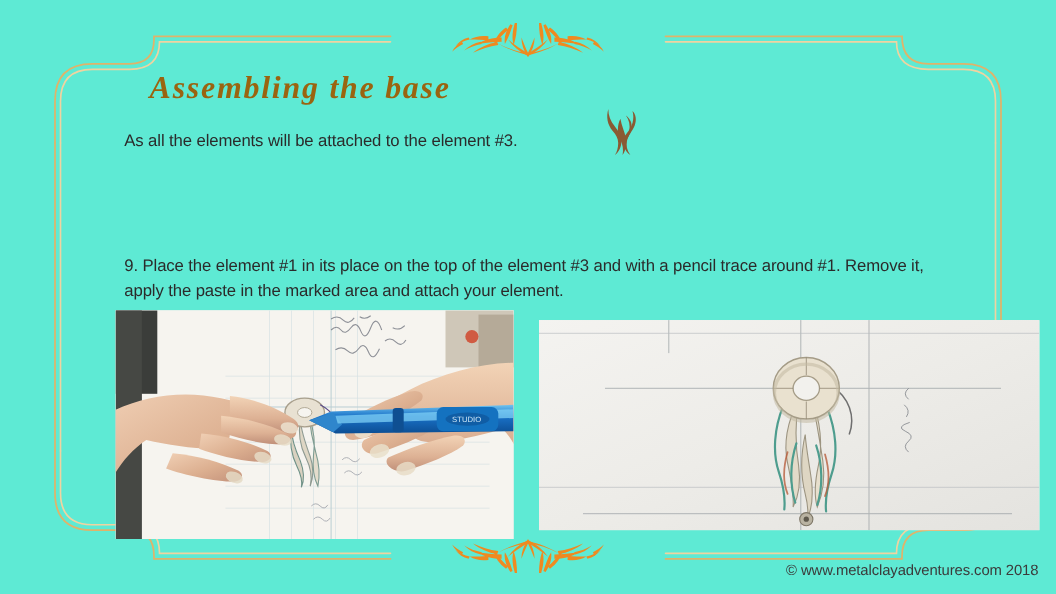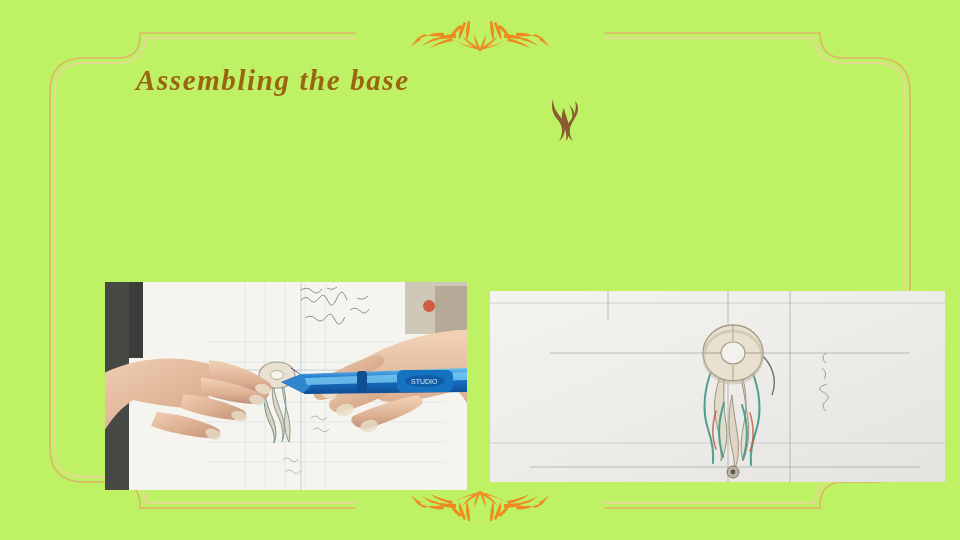--- a/index.html
+++ b/index.html
@@ -8,21 +8,21 @@
     padding: 0;
     background: #ffffff;
   }
   body {
     font-family: "Liberation Sans", sans-serif;
   }
   #slide {
     position: relative;
     width: 960px;
     height: 540px;
-    background: #bef264;
+    background: #5eead4;
     overflow: hidden;
   }
 
   
   .frame-layer {
     position: absolute;
     inset: 0;
     pointer-events: none;
   }
   .frame-svg { display: block; width: 960px; height: 540px; }
@@ -203,20 +203,22 @@
     <svg viewBox="0 0 34 46" xmlns="http://www.w3.org/2000/svg">
       <g fill="#8a5a33">
         <path d="M5 3 C 3 10 4 17 9 23 C 12 26 14 30 14 34 C 14 38 13 42 11 45 C 15 42 17 37 17 32 C 17 27 14 23 11 19 C 7 14 5 9 5 3 Z"></path>
         <path d="M27 5 C 29 12 27 19 22 25 C 19 28 18 32 19 36 C 20 40 22 43 25 45 C 22 41 21 36 22 32 C 23 27 27 23 29 18 C 31 13 30 8 27 5 Z"></path>
         <path d="M16 12 C 13 18 13 25 16 31 C 18 35 19 40 18 45 C 21 41 22 35 21 30 C 20 24 17 18 16 12 Z"></path>
         <path d="M21 9 C 24 13 25 18 24 23 C 23 27 21 30 20 34 C 22 30 25 26 26 21 C 27 16 25 12 21 9 Z"></path>
       </g>
     </svg>
   </div>
 
+  <div class="body-text" id="intro-paragraph">As all the elements will be attached to the element #3.</div>
+  <div class="body-text" id="step-paragraph">9. Place the element #1 in its place on the top of the element #3 and with a pencil trace around #1. Remove it, apply the paste in the marked area and attach your element.</div>
 
   <div class="photo" id="photo-tracing">
     <svg viewBox="0 0 362 208" xmlns="http://www.w3.org/2000/svg">
       <defs>
         <linearGradient id="skinA" x1="0" y1="0" x2="1" y2="1">
           <stop offset="0%" stop-color="#f0cfb4"></stop>
           <stop offset="55%" stop-color="#dcaf90"></stop>
           <stop offset="100%" stop-color="#c3917a"></stop>
         </linearGradient>
         <linearGradient id="skinB" x1="0" y1="0" x2="0" y2="1">
@@ -360,14 +362,15 @@
         <circle cx="243" cy="181" r="6" fill="#b9b3a2" stroke="#7e7767" stroke-width="1"></circle>
         <circle cx="243" cy="181" r="2.4" fill="#5e594c"></circle>
 
         <g transform="translate(336,120) rotate(-90)" stroke="#6e737a" stroke-width="0.9" fill="none" opacity="0.7">
           <path d="M0 0 q5 -6 10 0 t9 -3 t8 4 M32 -2 q6 4 11 -2 M48 0 q5 -6 10 0"></path>
         </g>
       </g>
     </svg>
   </div>
 
+  <div id="footer-copyright">© www.metalclayadventures.com 2018</div>
 
 </div>
 
 </body></html>

